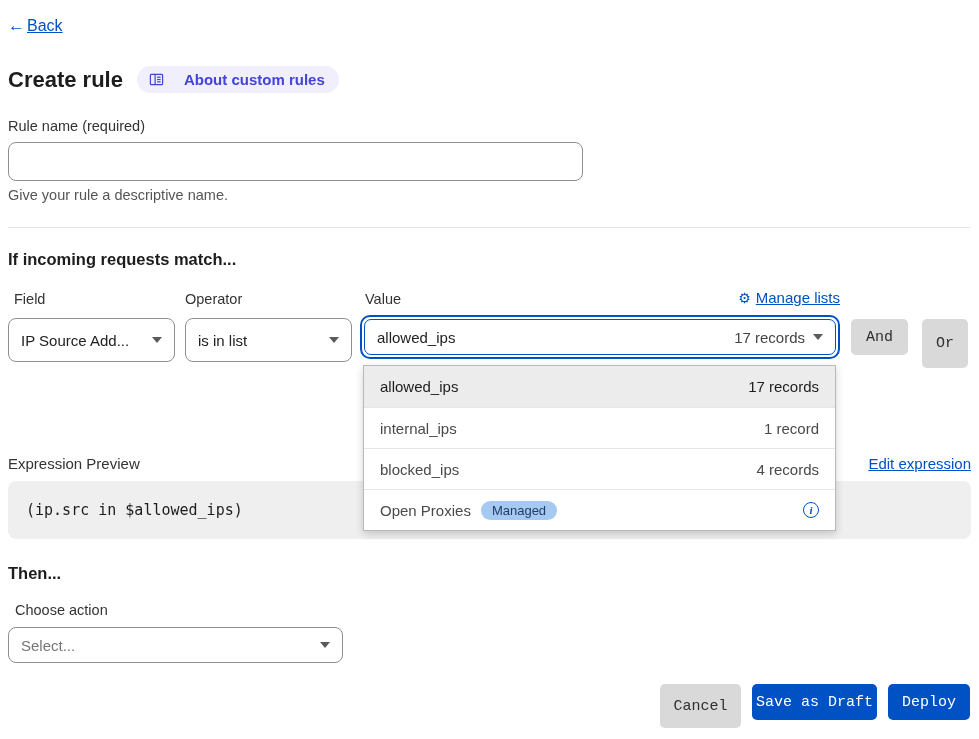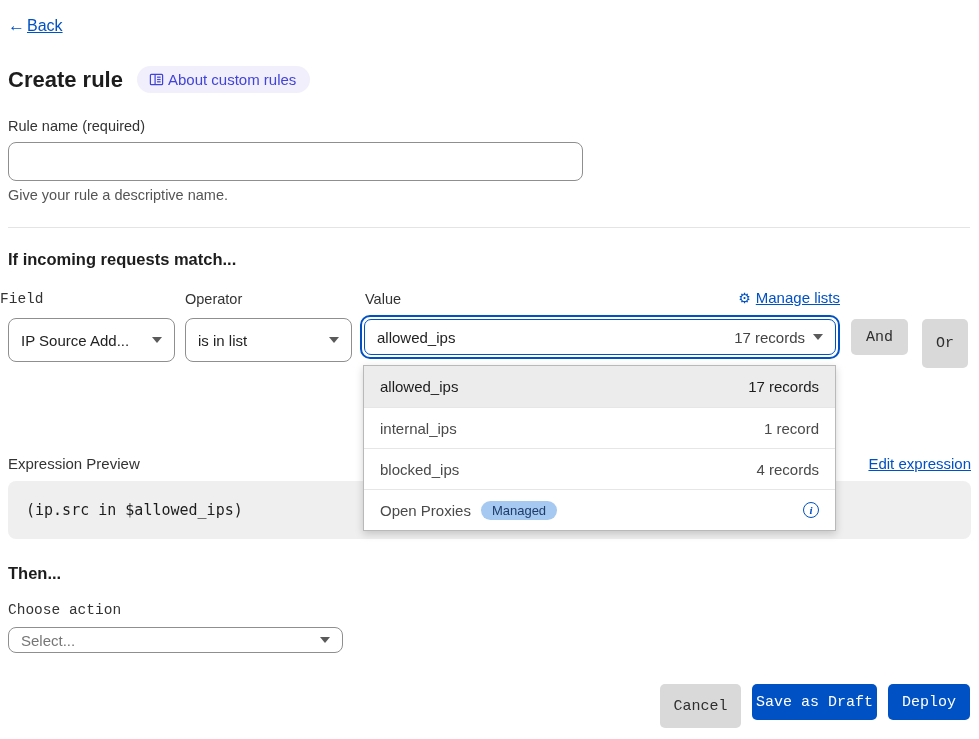--- a/index.html
+++ b/index.html
@@ -24,24 +24,24 @@
   }
   .back-link .arrow { text-decoration: none; font-size: 17px; }
   .back-link .back-text { text-decoration: underline; }
 
   .heading-row {
     position: absolute; left: 8px; top: 66px;
     display: flex; align-items: center; gap: 14px;
   }
   .page-title { font-size: 22px; font-weight: bold; color: #1d1d1d; }
   .about-badge {
-    display: inline-flex; align-items: center; gap: 4px;
+    display: inline-flex; align-items: center; gap: 20px;
     background: #f0effb; color: #4243d8;
     font-size: 15px; padding: 5px 14px 5px 12px; border-radius: 15px;
-    cursor: pointer; text-decoration: none;
+    cursor: pointer; text-decoration: none; font-weight: bold;
   }
   .about-badge svg { display: block; }
 
   
   .field-label {
     font-size: 14.5px; color: #333; display: block;
   }
   .rule-name-label { position: absolute; left: 8px; top: 118px; }
   .rule-name-input {
     position: absolute; left: 8px; top: 142px;
@@ -59,21 +59,21 @@
     position: absolute; left: 8px; top: 227px; width: 962px; height: 0;
     border-top: 1px solid #e4e4e4;
   }
 
   
   .match-heading {
     position: absolute; left: 8px; top: 250px;
     font-size: 16.5px; font-weight: bold; color: #1d1d1d;
   }
   .col-label { position: absolute; font-size: 14.5px; color: #333; }
-  .label-field { left: 0; top: 291px; font-family: Liberation Mono, monospace; }
+  .label-field { left: 14px; top: 291px; }
   .label-operator { left: 185px; top: 291px; }
   .label-value { left: 365px; top: 291px; }
 
   .manage-lists {
     position: absolute; top: 289px; right: 139px;
     display: inline-flex; align-items: center; gap: 5px;
     color: #0051c3; font-size: 15px; cursor: pointer; text-decoration: none;
   }
   .manage-lists .gear { font-size: 14px; text-decoration: none; }
   .manage-lists .manage-text { text-decoration: underline; }
@@ -156,23 +156,23 @@
   }
   .expr-code {
     font-family: "DejaVu Sans Mono", monospace; font-size: 15px; color: #1d1d1d;
   }
 
   
   .then-heading {
     position: absolute; left: 8px; top: 564px;
     font-size: 16.5px; font-weight: bold; color: #1d1d1d;
   }
-  .action-label { position: absolute; left: 8px; top: 602px; font-family: Liberation Mono, monospace; }
+  .action-label { position: absolute; left: 15px; top: 602px; }
   .select-action {
-    left: 8px; top: 627px; width: 335px; height: 26px;
+    left: 8px; top: 627px; width: 335px; height: 36px;
   }
   .placeholder-text { color: #767676; }
 
   
   .btn-cancel { position: absolute; left: 660px; top: 684px; width: 81px; height: 44px; }
   .btn-save-draft { position: absolute; left: 752px; top: 684px; width: 125px; height: 36px; }
   .btn-deploy { position: absolute; left: 888px; top: 684px; width: 82px; height: 36px; }
 </style>
 </head>
 <body>

